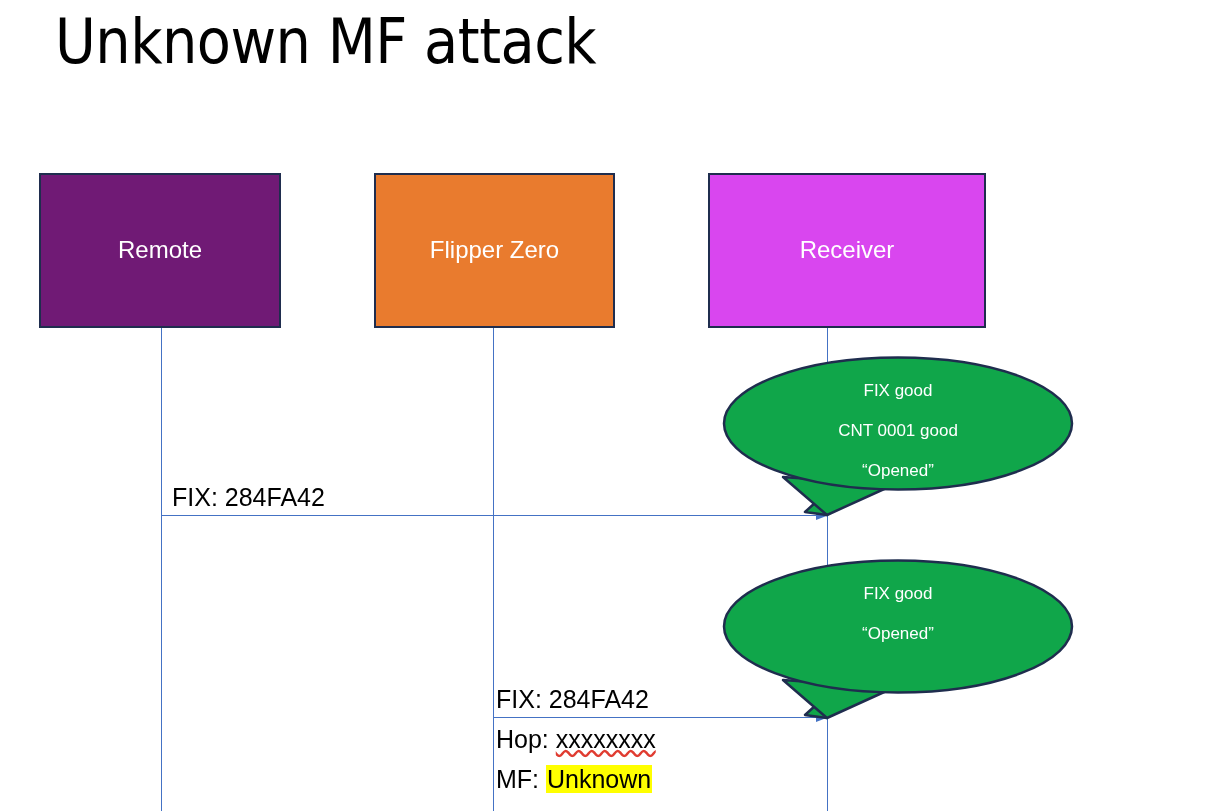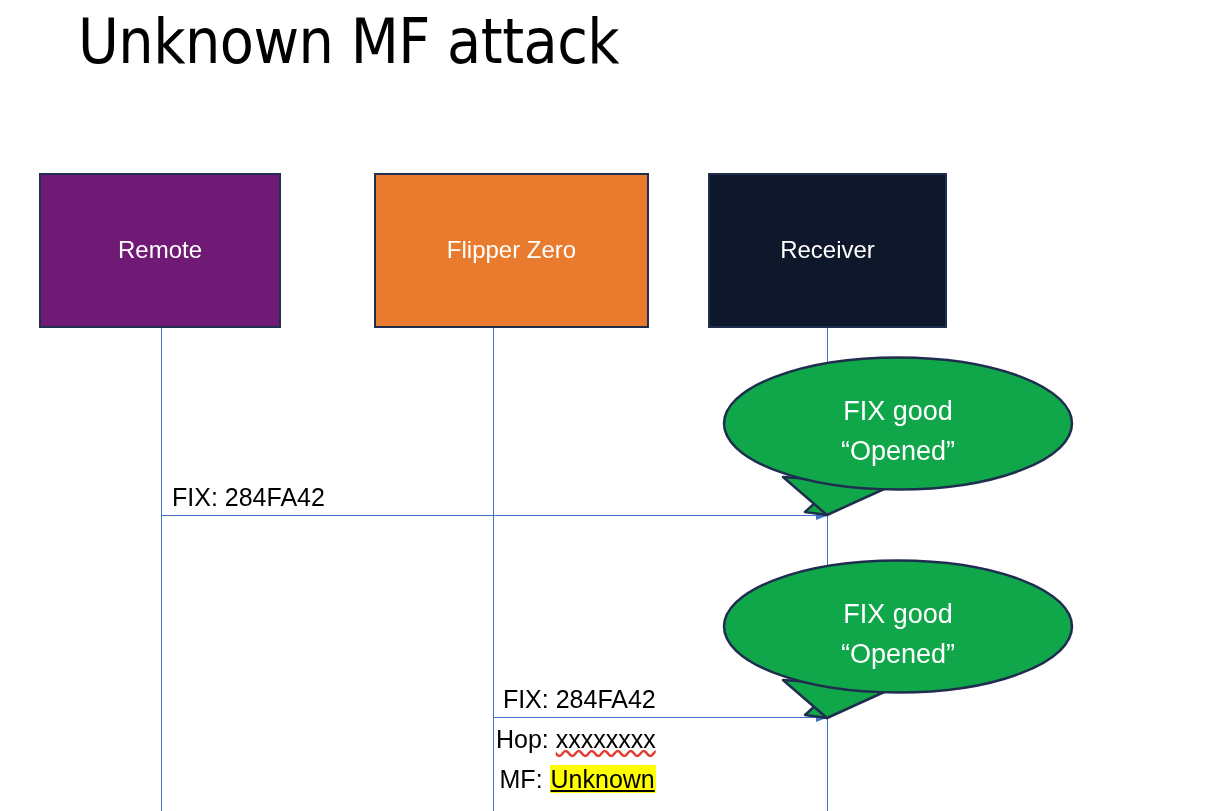--- a/index.html
+++ b/index.html
@@ -31,40 +31,39 @@
     left: 55px;
     top: 6px;
     font-size: 62px;
     font-weight: 400;
     letter-spacing: -0.5px;
     line-height: 1.15;
     color: #000000;
     white-space: nowrap;
     font-family: "DejaVu Sans Condensed", "Liberation Sans", sans-serif;
     font-stretch: condensed;
-    margin-left: 23px;
   }
 
   
   .actor-box {
     position: absolute;
     box-sizing: border-box;
     border: 2px solid #1F2D4E;
     display: flex;
     align-items: center;
     justify-content: center;
     color: #ffffff;
     font-size: 24px;
     font-weight: 400;
     line-height: 1.2;
     text-align: center;
   }
   #box-remote  { left: 39px;  top: 173px; width: 242px; height: 155px; background: #701a75; }
-  #box-flipper { left: 374px; top: 173px; width: 275px; height: 155px; background: #E97B2E; }
-  #box-receiver{ left: 708px; top: 173px; width: 239px; height: 155px; background: #0f172a; }
+  #box-flipper { left: 374px; top: 173px; width: 241px; height: 155px; background: #E97B2E; }
+  #box-receiver{ left: 708px; top: 173px; width: 278px; height: 155px; background: #d946ef; }
   .actor-label { pointer-events: none; }
 
   
   .lifeline {
     position: absolute;
     top: 328px;
     width: 1px;
     height: 483px;
     background: #4472C4;
   }
@@ -92,29 +91,27 @@
   #arrow-1 { left: 162px; top: 515px; width: 666px; }
   #arrow-2 { left: 494px; top: 717px; width: 334px; }
 
   
   .msg-block {
     position: absolute;
     font-size: 25px;
     line-height: 40px;
     color: #000000;
     white-space: nowrap;
-    text-align: right;
   }
   #msg-block-1 { left: 172px; top: 477px; }
   #msg-block-2 { left: 496px; top: 679px; }
   .msg-line { display: block; }
   .hl {
     background: #FFFF00;
     padding: 0 1px;
-    text-decoration: underline;
   }
   .squiggle {
     text-decoration: underline wavy #E03C31;
     text-decoration-skip-ink: none;
     text-underline-offset: 2px;
   }
   .squiggle-red {
     text-decoration: underline wavy #E03C31;
     text-decoration-skip-ink: none;
     text-underline-offset: 1px;
@@ -125,24 +122,23 @@
     position: absolute;
   }
   .callout svg { display: block; overflow: visible; }
   .callout-text {
     position: absolute;
     left: 0;
     top: 0;
     width: 350px;
     text-align: center;
     color: #ffffff;
-    font-size: 27px;
+    font-size: 17px;
     line-height: 40px;
     pointer-events: none;
-    margin-top: 20px;
   }
   #callout-1 { left: 723px; top: 357px; width: 350px; height: 160px; }
   #callout-2 { left: 723px; top: 560px; width: 350px; height: 160px; }
   #callout-1 .callout-text { top: 14px; }
   #callout-2 .callout-text { top: 14px; }
   .callout-line { display: block; white-space: nowrap; }
 </style>
 </head>
 <body>
 
@@ -180,20 +176,21 @@
   </div>
 
   <div class="callout" id="callout-1">
     <svg width="350" height="162" viewBox="0 0 350 162">
       <path d="M 104 135 L 82 155 L 104 158 Z" fill="#10A64A" stroke="#1F2D4E" stroke-width="2.5" stroke-linejoin="round"></path>
       <path d="M 60 120 L 104 158 L 170 128 Z" fill="#10A64A" stroke="#1F2D4E" stroke-width="2.5" stroke-linejoin="round"></path>
       <ellipse cx="175" cy="66.5" rx="174" ry="66" fill="#10A64A" stroke="#1F2D4E" stroke-width="2.5"></ellipse>
     </svg>
     <div class="callout-text">
       <span class="callout-line">FIX good</span>
+      <span class="callout-line">CNT 0001 good</span>
       <span class="callout-line">“Opened”</span>
     </div>
   </div>
 
   <div class="callout" id="callout-2">
     <svg width="350" height="162" viewBox="0 0 350 162">
       <path d="M 104 135 L 82 155 L 104 158 Z" fill="#10A64A" stroke="#1F2D4E" stroke-width="2.5" stroke-linejoin="round"></path>
       <path d="M 60 120 L 104 158 L 170 128 Z" fill="#10A64A" stroke="#1F2D4E" stroke-width="2.5" stroke-linejoin="round"></path>
       <ellipse cx="175" cy="66.5" rx="174" ry="66" fill="#10A64A" stroke="#1F2D4E" stroke-width="2.5"></ellipse>
     </svg>

